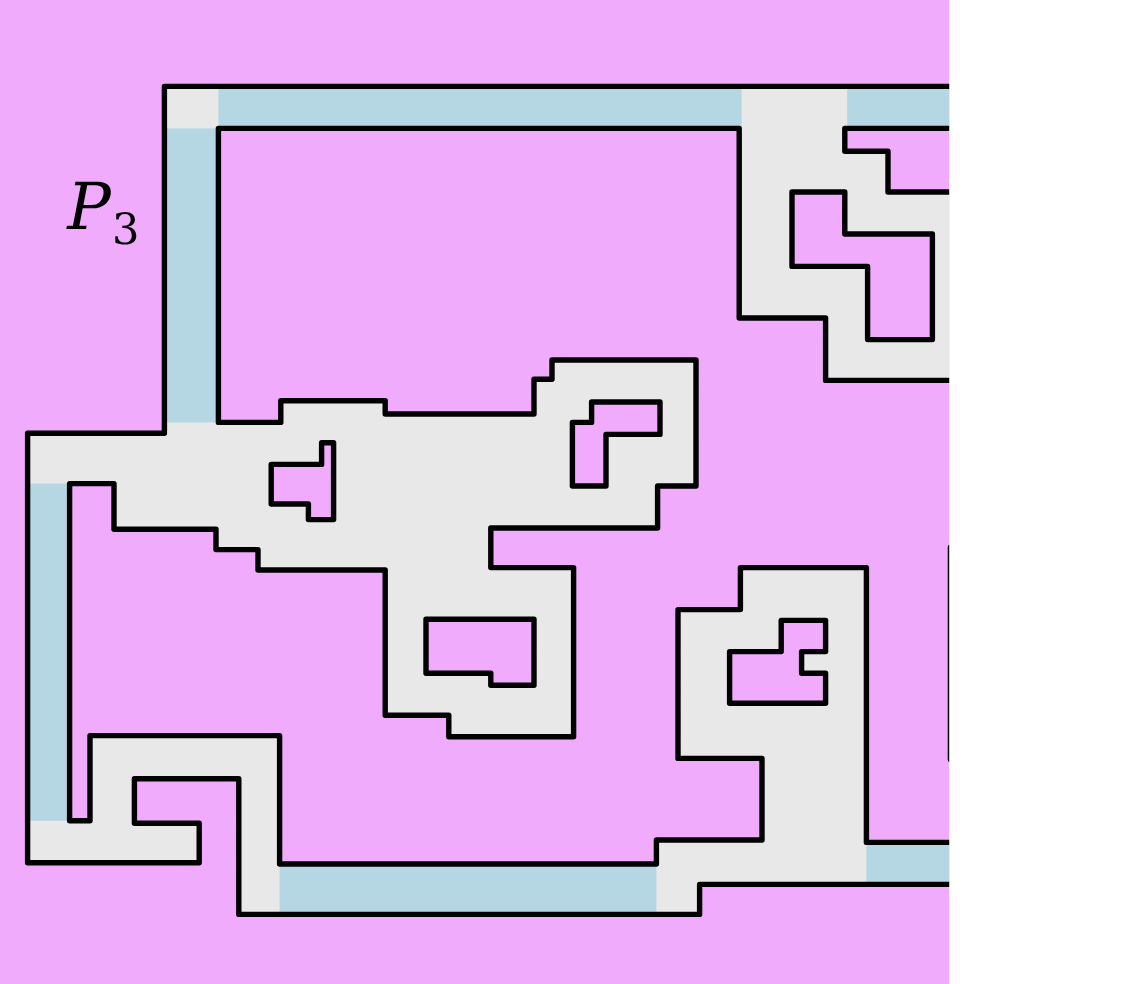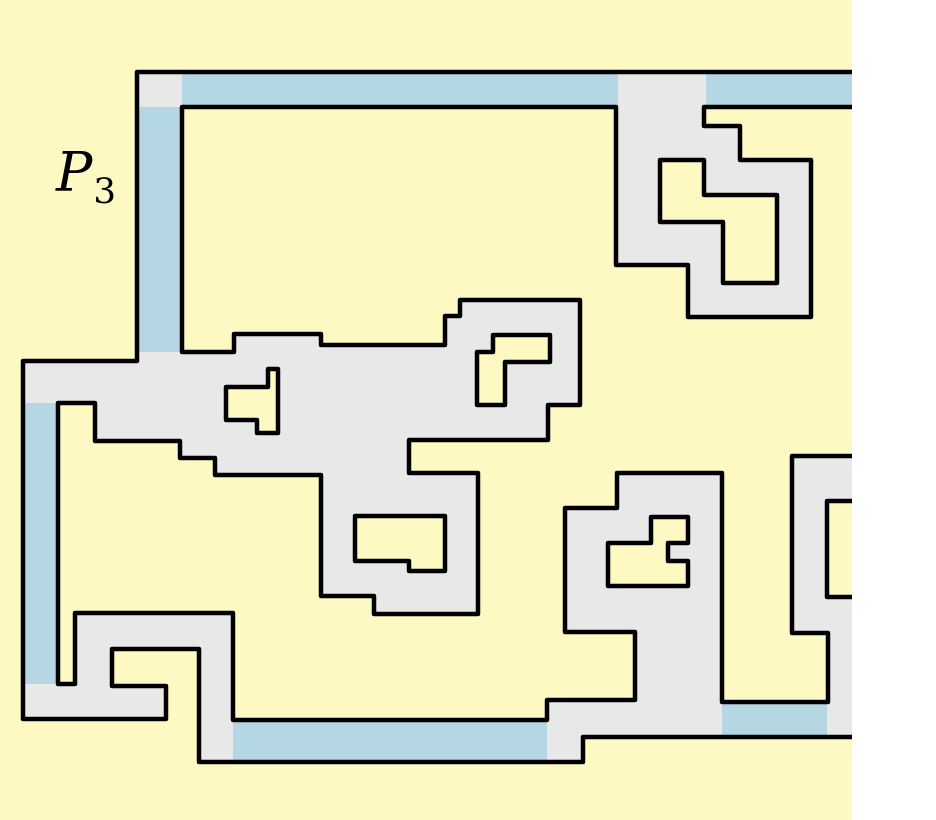--- a/index.html
+++ b/index.html
@@ -3,23 +3,23 @@
 <meta charset="utf-8">
 <style>
   html, body {
     margin: 0;
     padding: 0;
     background: #ffffff;
     font-family: "DejaVu Serif", serif;
   }
   .stage {
     position: relative;
-    width: 852px;
+    width: 791px;
     height: 820px;
-    background: #fef9c3;
+    background: #f0abfc;
     overflow: hidden;
   }
   .figure-svg {
     position: absolute;
     left: 0;
     top: 0;
     display: block;
   }
   .polygon-label {
     position: absolute;

